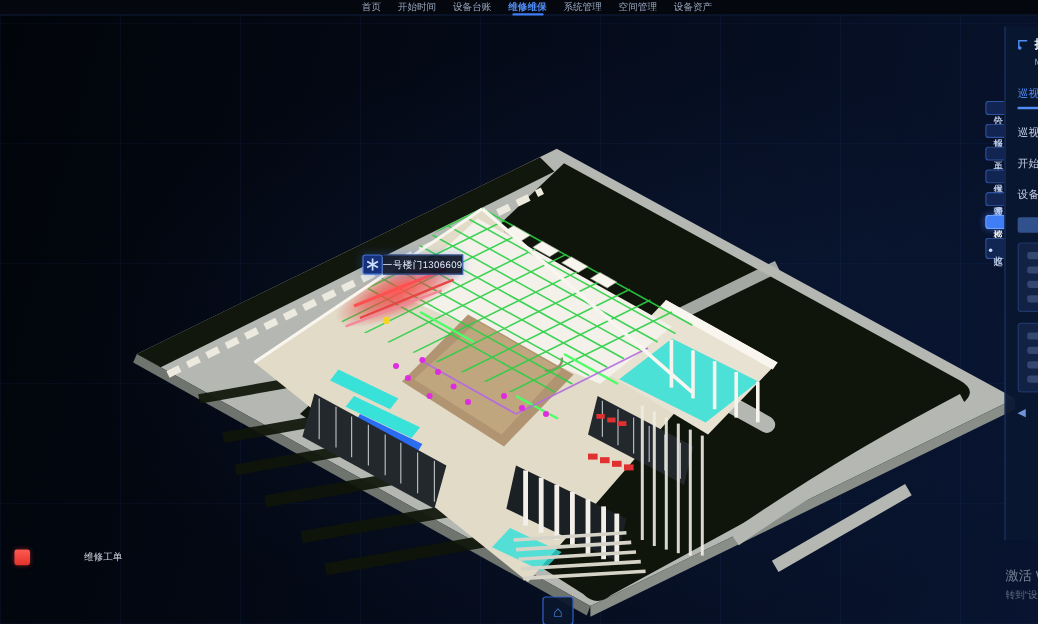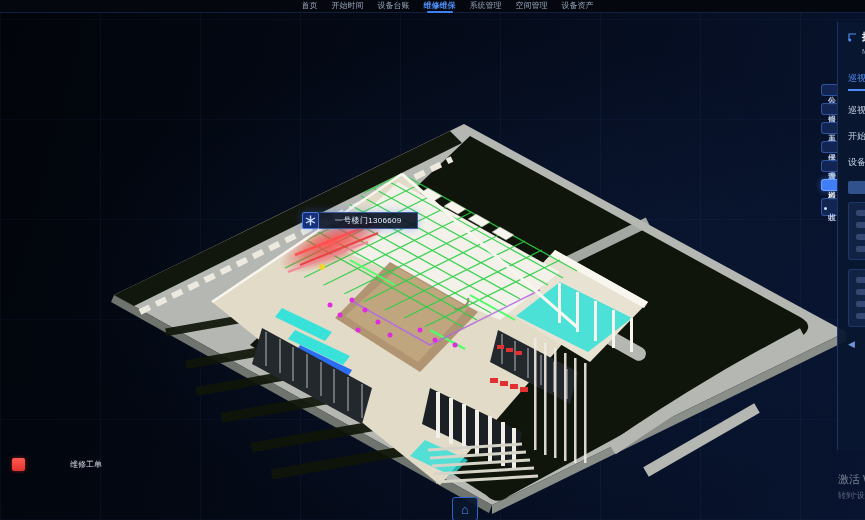--- a/index.html
+++ b/index.html
@@ -35,21 +35,21 @@
   .tooltip{
     position:absolute;left:302px;top:212px;display:flex;align-items:stretch;
     z-index:10;box-shadow:0 0 8px rgba(60,120,255,.35);
   }
   .tooltip-icon{
     width:17px;height:17px;background:#15317c;border:1px solid #4a7ae0;
     border-radius:2px;display:flex;align-items:center;justify-content:center;flex:0 0 17px;
   }
   .tooltip-label{
     background:rgba(8,16,36,.9);border:1px solid rgba(80,130,230,.6);border-left:none;
-    color:#e8f0ff;font-size:8px;line-height:15px;padding:0 16px;white-space:nowrap;
+    color:#e8f0ff;font-size:8px;line-height:15px;padding:0 0;white-space:nowrap;
     letter-spacing:.3px;
   }
   
   .legend{position:absolute;left:12px;top:458px;display:flex;align-items:center;gap:12px;z-index:20;}
   .legend-swatch{width:13px;height:13px;border-radius:2px;background:linear-gradient(180deg,#ff5a52,#e3322c);box-shadow:0 0 4px rgba(240,60,50,.5);}
   .legend-label{font-size:8px;color:#d5dde8;white-space:nowrap;padding-left:33px;}
   
   .home-btn{
     position:absolute;left:452px;top:497px;width:26px;height:24px;z-index:20;
     background:rgba(10,22,44,.92);border:1px solid #2d62c8;border-radius:3px;

